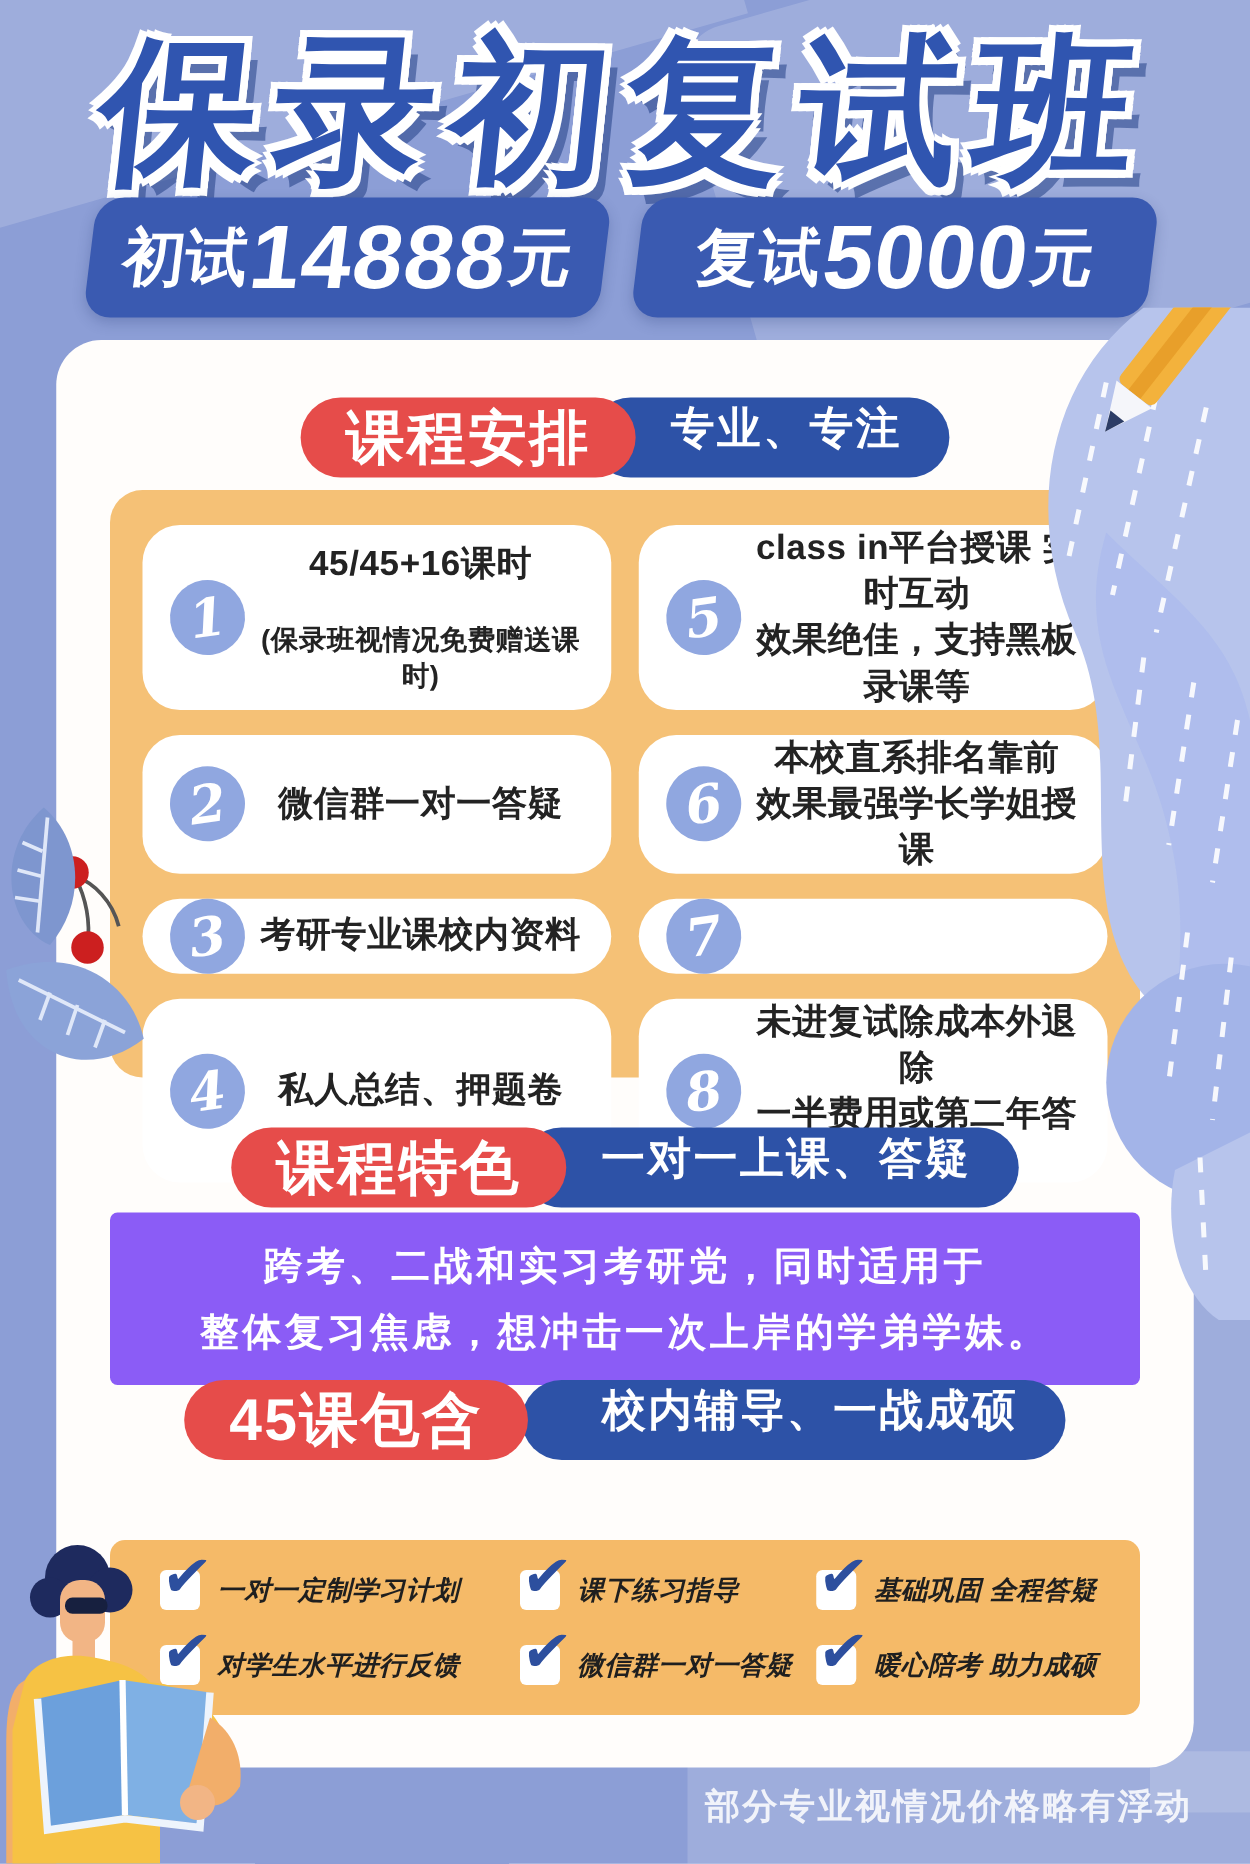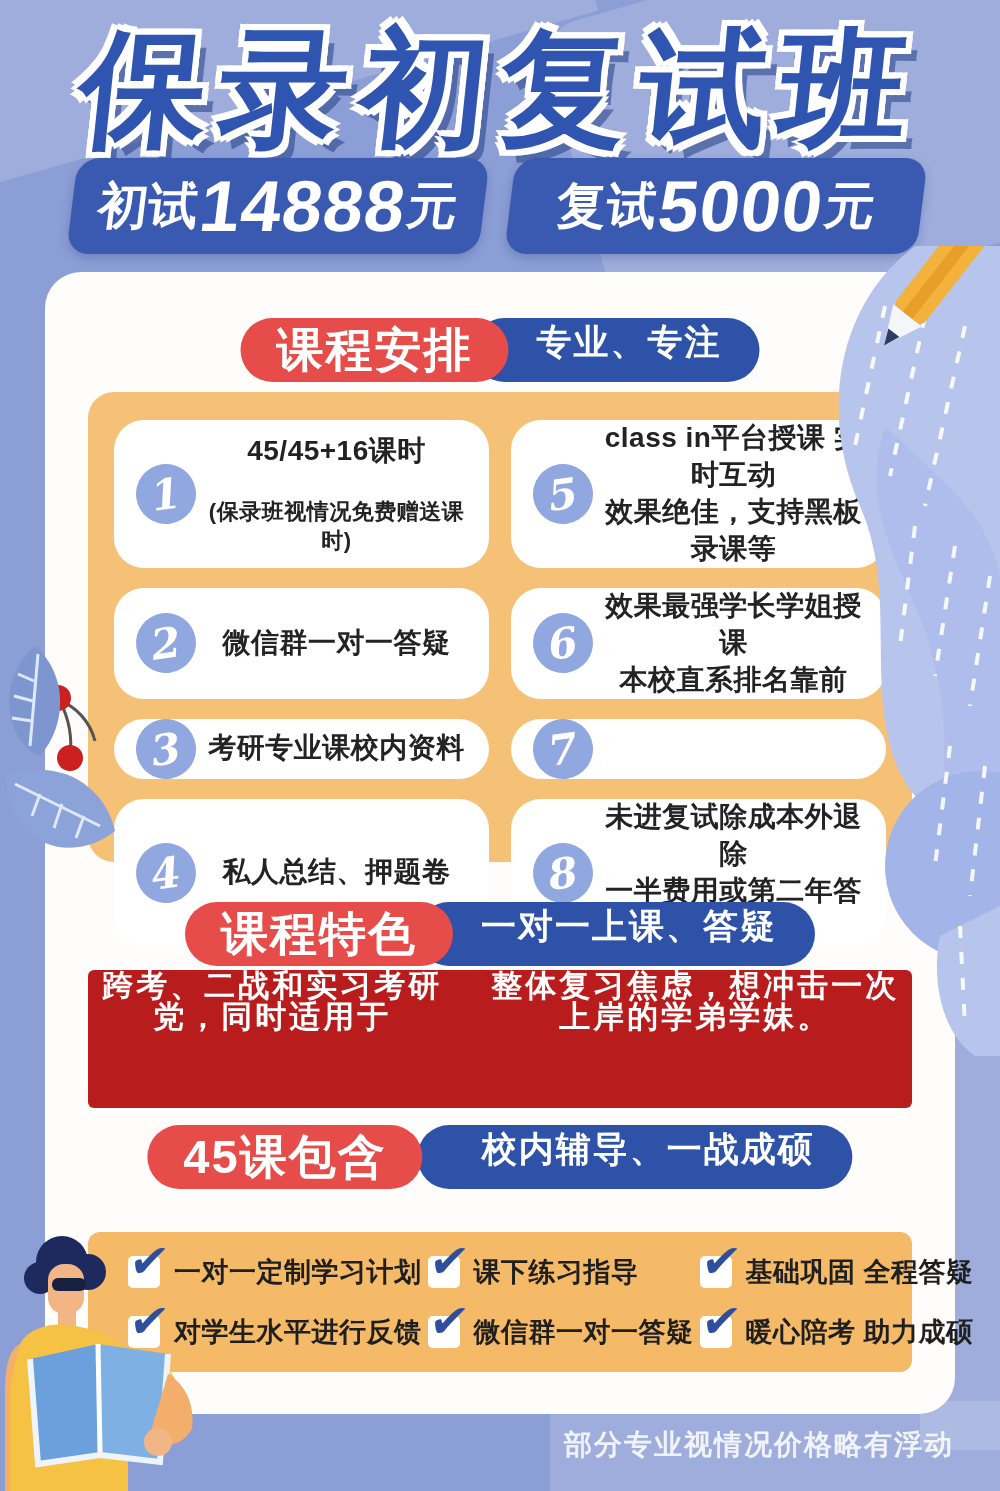--- a/index.html
+++ b/index.html
@@ -41,21 +41,21 @@
   .banner .p-amount{font-size:72px;font-weight:bold;letter-spacing:1px;line-height:1;margin:0 2px;}
   
   .card{
     position:absolute;left:45px;top:272px;width:910px;height:1142px;
     background:#fffdfb;border-radius:36px;z-index:1;
   }
   
   .badge-row{position:absolute;left:50%;transform:translateX(-50%);display:flex;align-items:stretch;height:64px;white-space:nowrap;}
   .badge-row.b1{top:46px;}
   .badge-row.b2{top:630px;}
-  .badge-row.b3{top:853px;gap:31px;}
+  .badge-row.b3{top:832px;gap:31px;}
   .badge-red{
     position:relative;z-index:2;background:#e64c4a;color:#fff;
     border-radius:34px;padding:0 36px;display:flex;align-items:center;
     font-size:47px;font-weight:bold;letter-spacing:2px;
   }
   .badge-blue{
     position:relative;z-index:1;background:#2d52a7;color:#fff;
     border-radius:34px;padding:0 38px 16px 64px;margin-left:-36px;
     display:flex;align-items:center;
     font-size:35px;font-weight:bold;letter-spacing:2px;
@@ -76,40 +76,40 @@
     margin-left:22px;flex:none;display:flex;align-items:center;justify-content:center;
     color:#fff;font-family:"DejaVu Serif","Liberation Serif",serif;
     font-style:italic;font-weight:bold;font-size:42px;transform:rotate(-8deg);
   }
   .pill-text{flex:1;text-align:center;padding:0 18px 0 6px;color:#232323;font-weight:bold;line-height:1.32;}
   .pill-text .line{display:block;font-size:28px;letter-spacing:0.5px;}
   .pill-text .line.sub{font-size:22px;margin-top:27px;}
   
   .blue-panel{
     position:absolute;left:43px;top:698px;width:824px;height:138px;
-    background:#b91c1c;border-radius:6px;box-sizing:border-box;
-    display:flex;flex-direction:row;justify-content:center;gap:22px;
+    background:#8b5cf6;border-radius:6px;box-sizing:border-box;
+    display:flex;flex-direction:column;justify-content:center;gap:22px;
     text-align:center;color:#fff;font-weight:bold;
   }
   .blue-panel .f-line{display:block;font-size:31px;letter-spacing:3px;line-height:1;}
   
   .includes-panel{
     top:960px;height:140px;border-radius:12px;background:#f5ba68;
     display:grid;grid-template-columns:1.22fr 1fr 1.05fr;grid-template-rows:1fr 1fr;
     align-items:center;padding:10px 16px 10px 40px;box-sizing:border-box;column-gap:6px;
   }
   .check-item{display:flex;align-items:center;gap:14px;}
   .checkbox{
     position:relative;width:32px;height:32px;background:#fff;border-radius:5px;flex:none;
   }
   .checkbox .tick{
     position:absolute;left:2px;top:-18px;font-size:46px;line-height:1;
     color:#2d4f9e;font-weight:bold;transform:skewX(-8deg);
   }
-  .check-label{font-size:27px;font-weight:bold;color:#1f1f1f;letter-spacing:0.5px;white-space:nowrap;}
+  .check-label{font-size:21px;font-weight:bold;color:#1f1f1f;letter-spacing:0.5px;white-space:nowrap;font-style:italic;}
   
   .footnote{
     position:absolute;top:1426px;right:46px;z-index:2;
     color:rgba(255,255,255,0.85);font-size:28px;letter-spacing:2px;font-weight:bold;
   }
   
   .deco{position:absolute;z-index:3;pointer-events:none;}
   .deco-scroll{right:0;top:246px;width:235px;height:810px;}
   .deco-leaves{left:0;top:626px;width:125px;height:280px;}
   .deco-person{left:0;top:1234px;width:230px;height:257px;z-index:4;}
@@ -175,22 +175,22 @@
       <div class="pill">
         <span class="num-circle">5</span>
         <span class="pill-text">
             <span class="line">class in平台授课 实时互动</span>
             <span class="line">效果绝佳，支持黑板录课等</span>
           </span>
       </div>
       <div class="pill">
         <span class="num-circle">6</span>
         <span class="pill-text">
+            <span class="line">本校直系排名靠前</span>
             <span class="line">效果最强学长学姐授课</span>
-            <span class="line">本校直系排名靠前</span>
           </span>
       </div>
       <div class="pill">
         <span class="num-circle">7</span>
       </div>
       <div class="pill">
         <span class="num-circle">8</span>
         <span class="pill-text">
             <span class="line">未进复试除成本外退除</span>
             <span class="line">一半费用或第二年答疑免费</span>

